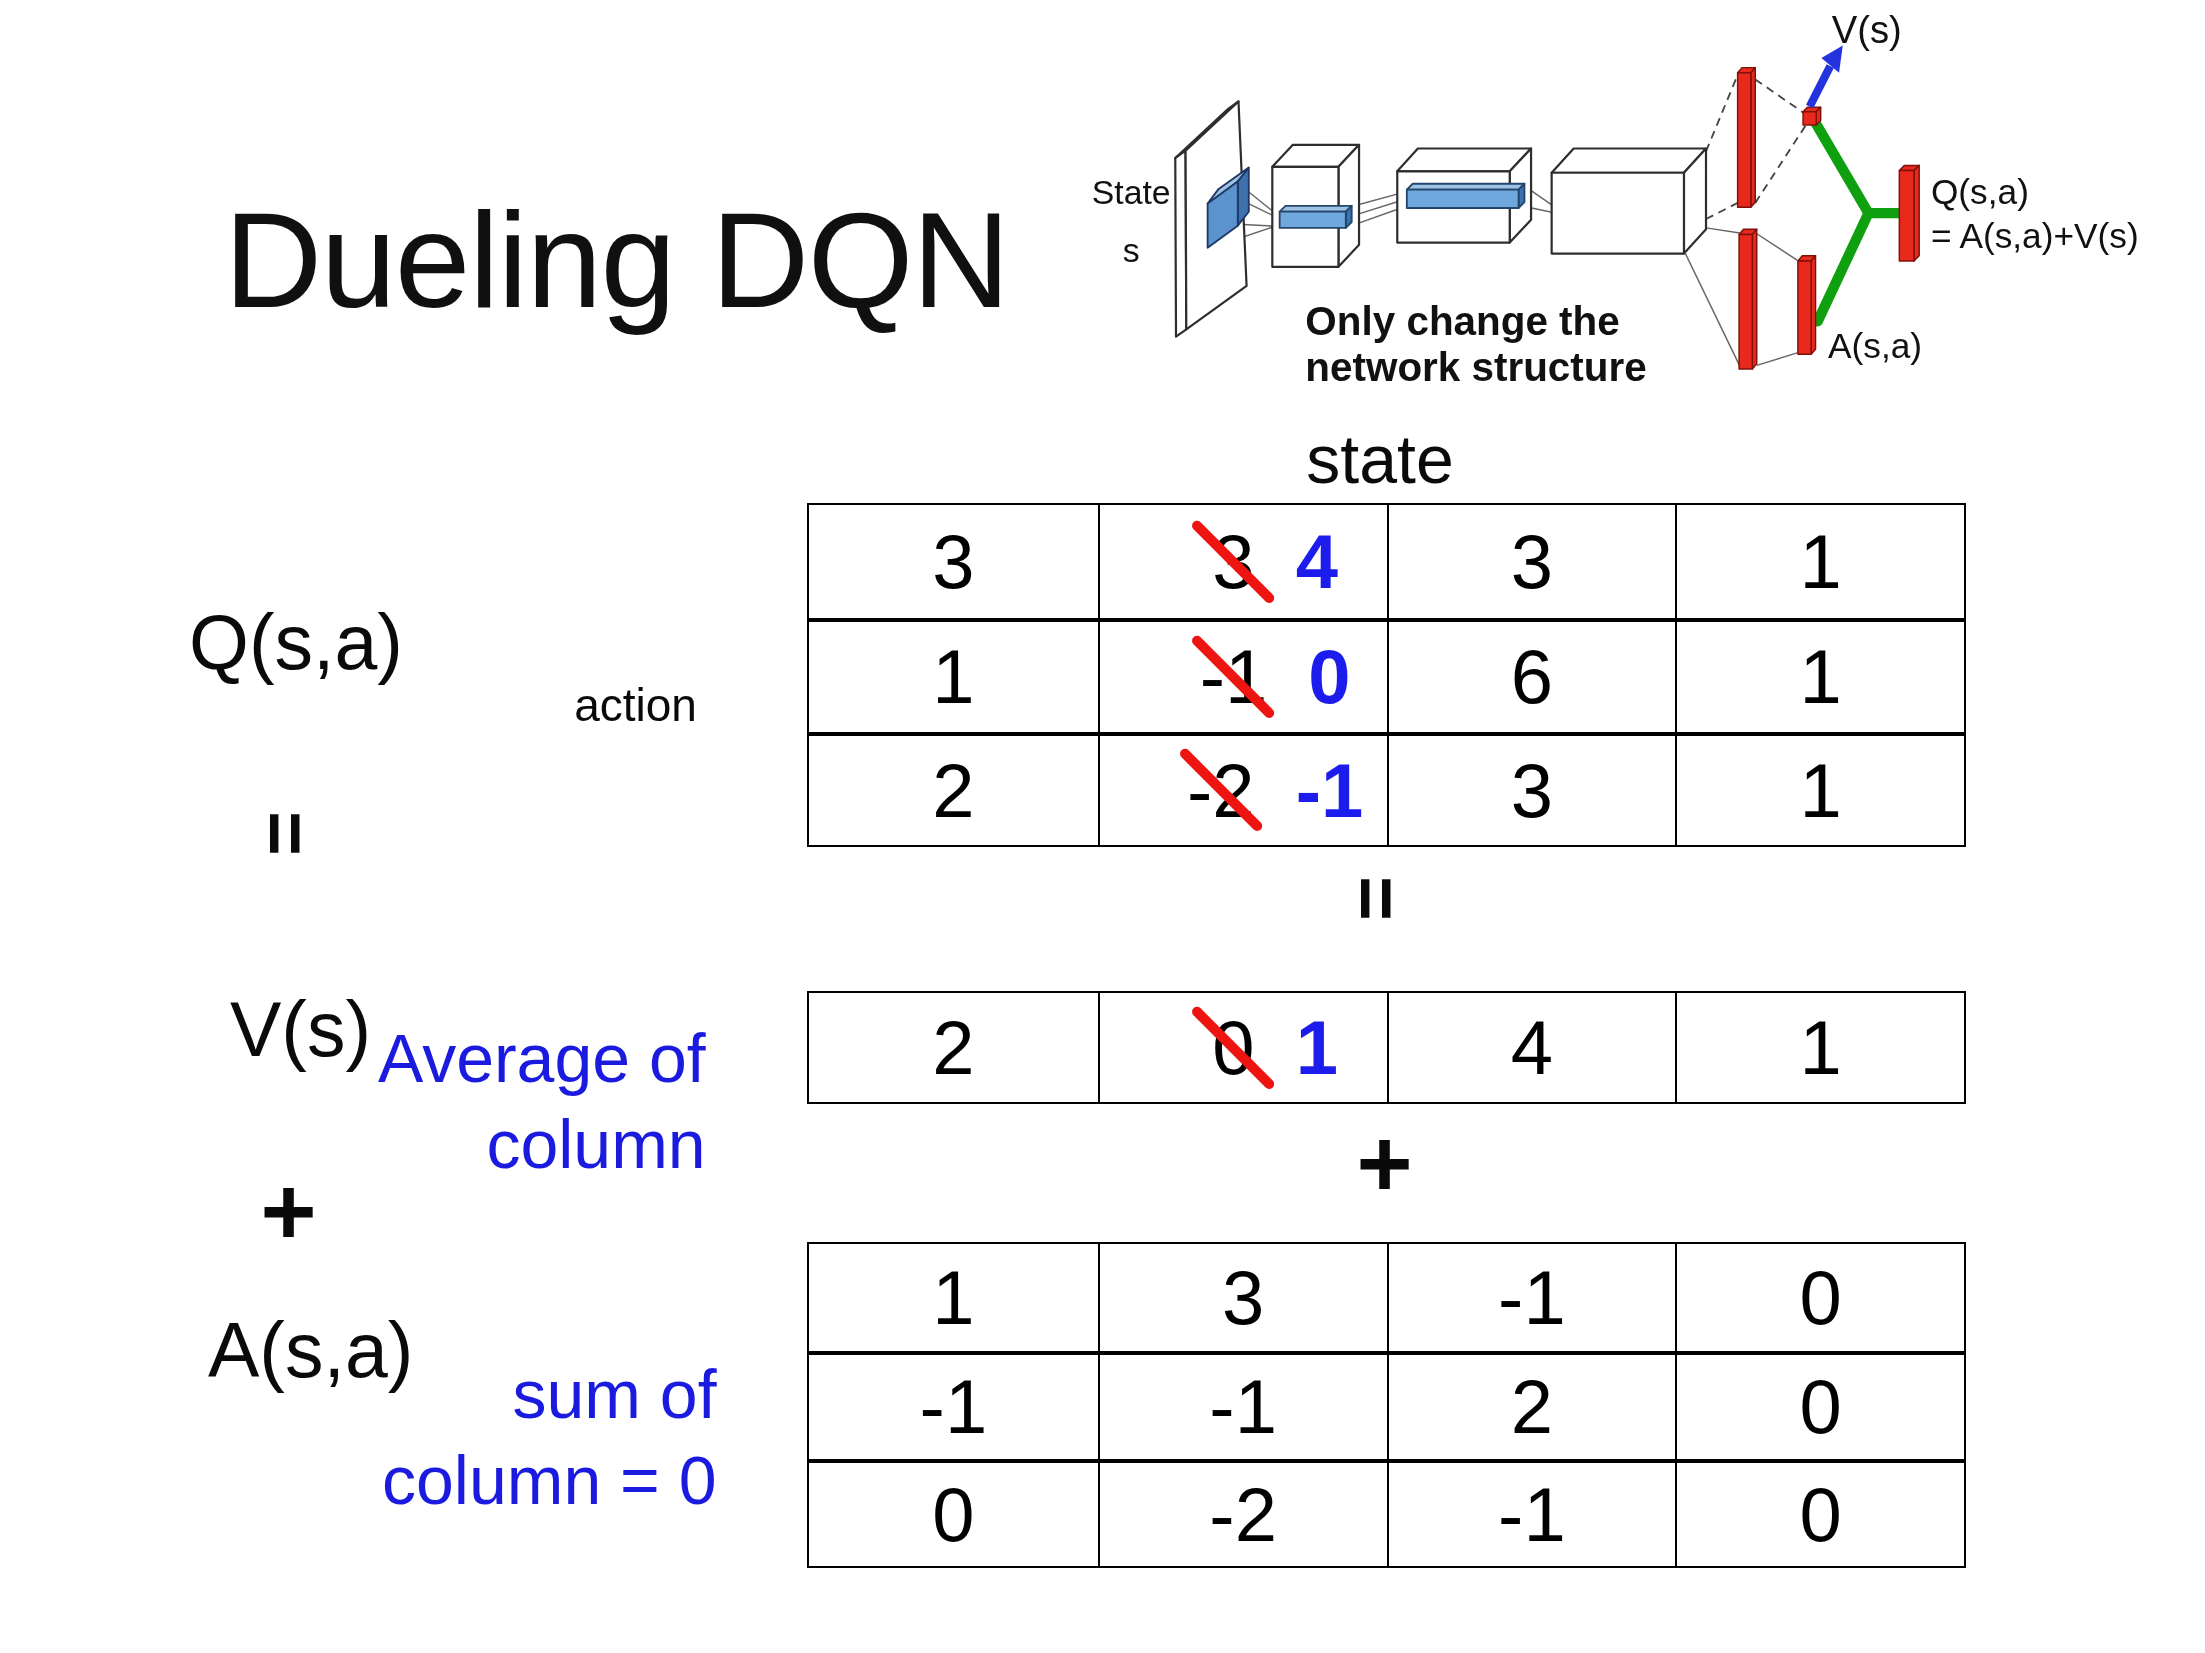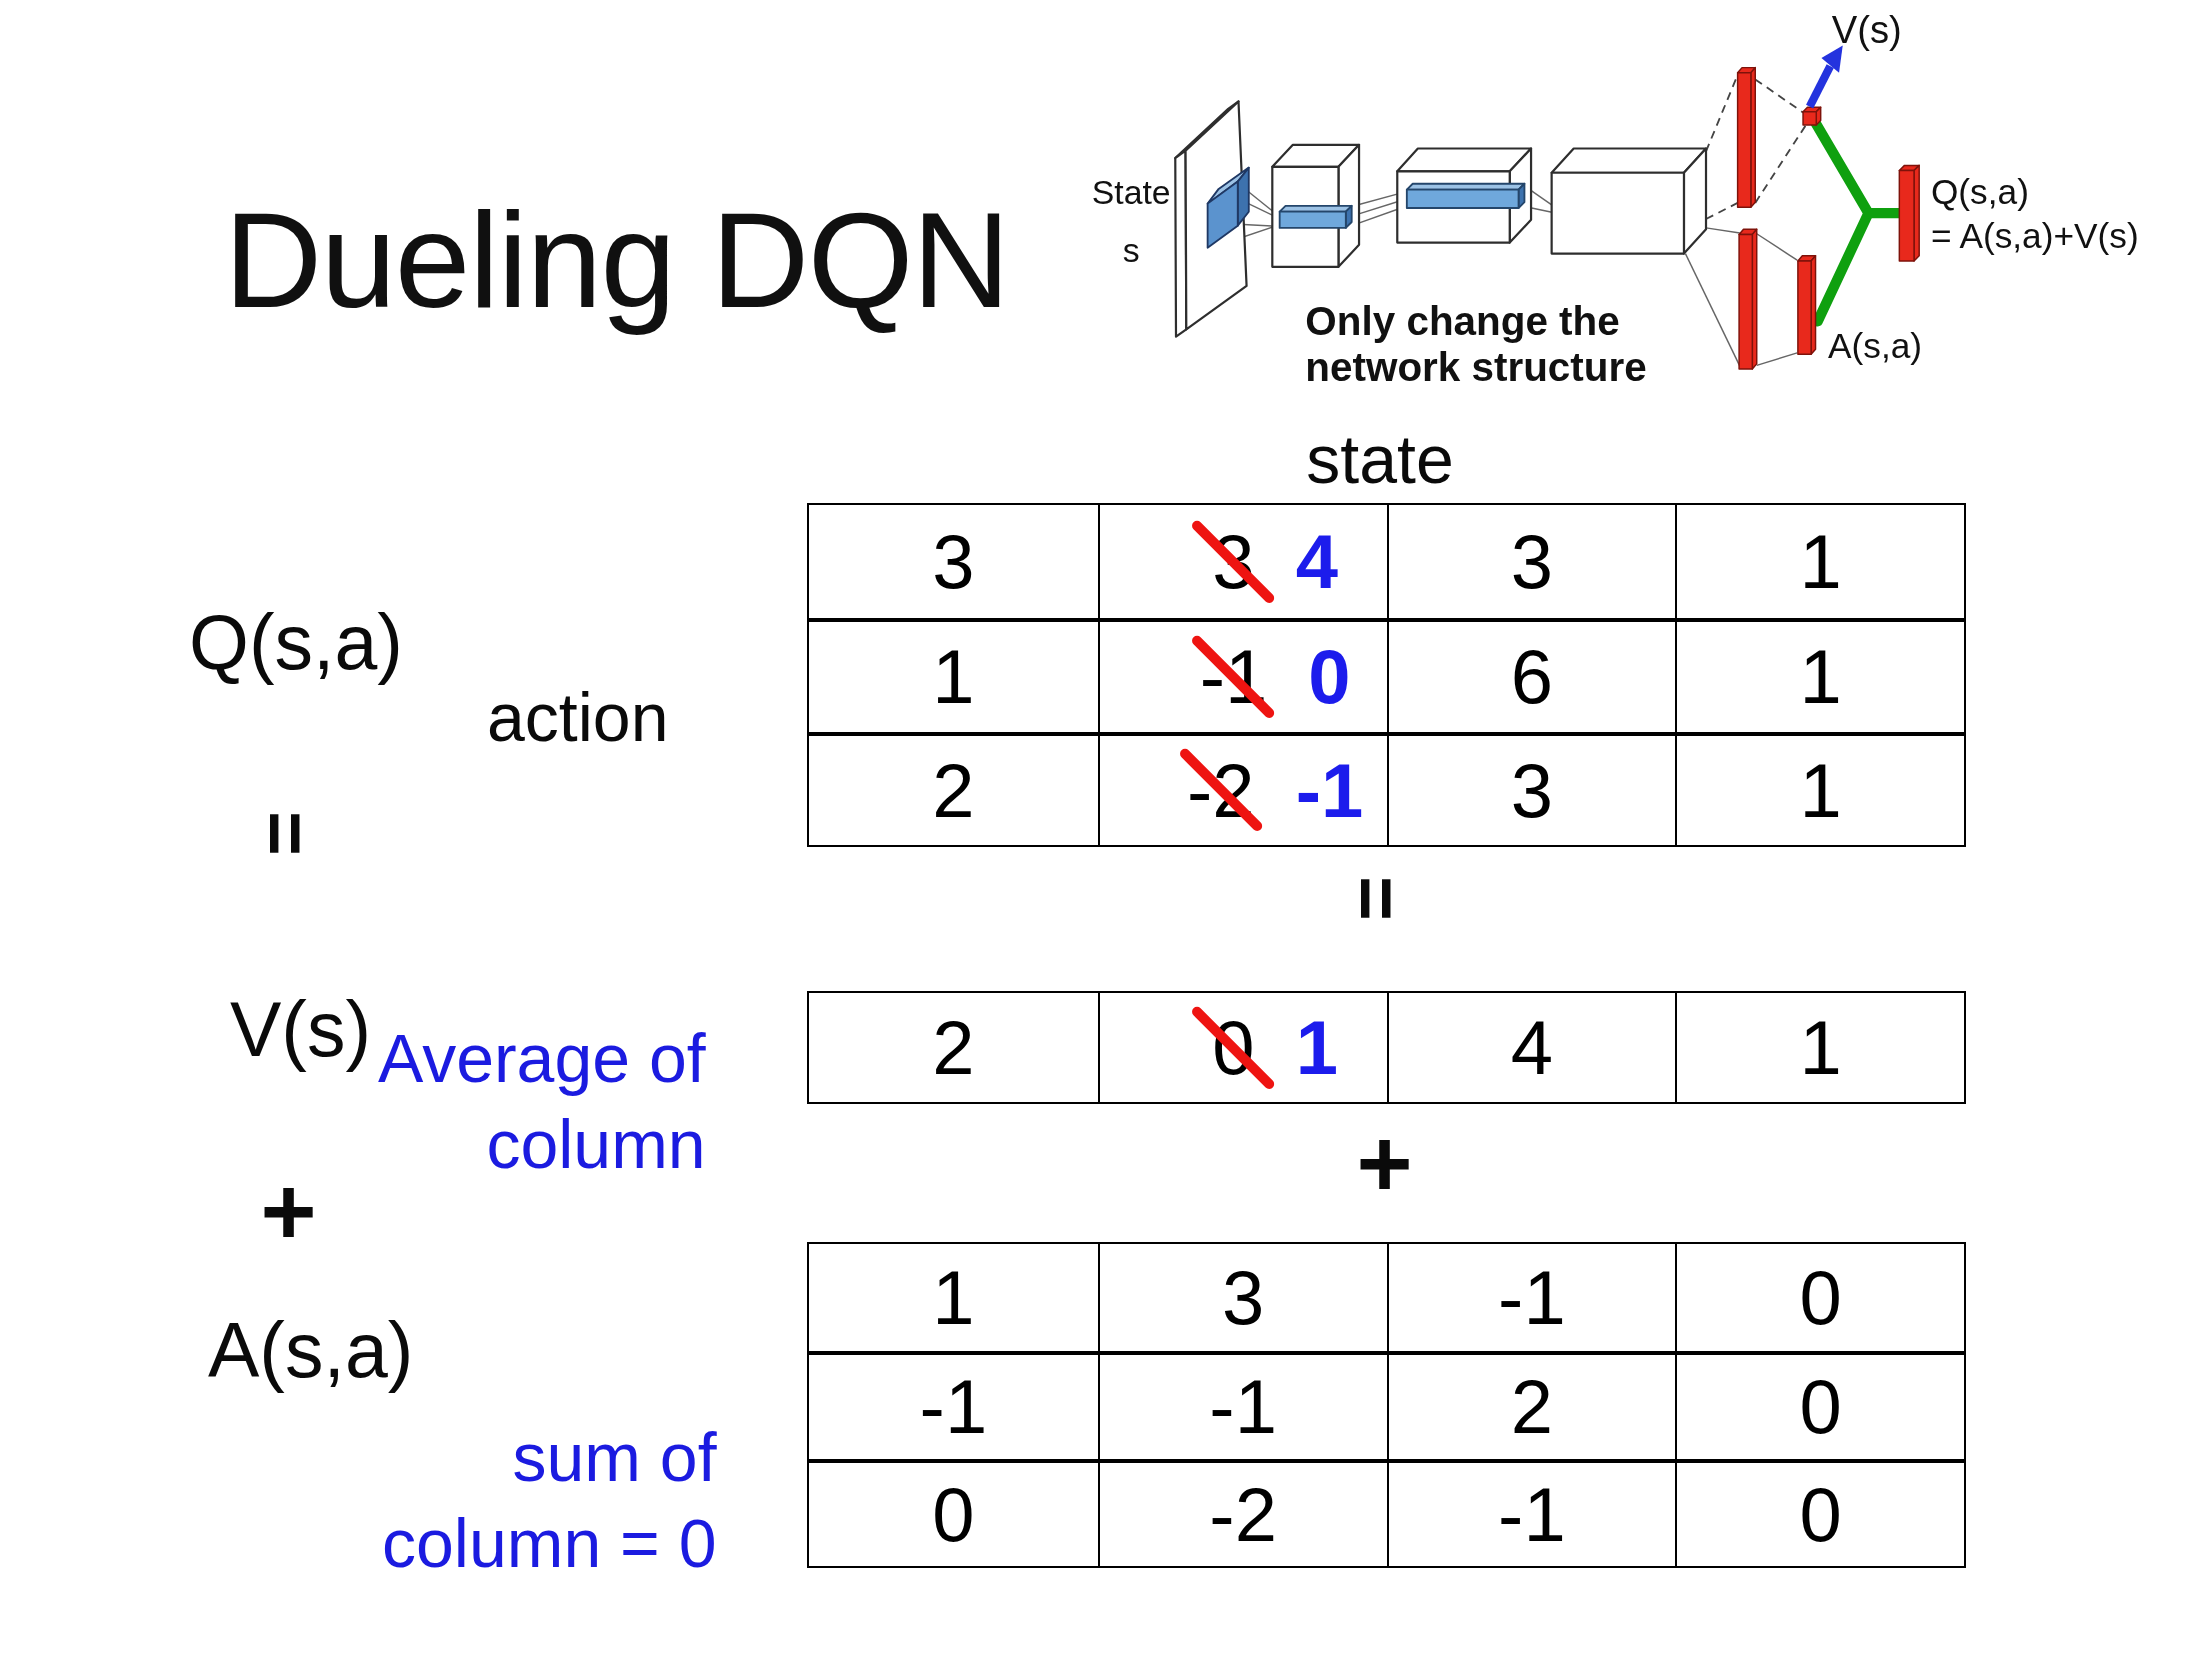--- a/index.html
+++ b/index.html
@@ -4,26 +4,26 @@
 <style>
   html,body{margin:0;padding:0;background:#fff;}
   #slide{position:relative;width:2205px;height:1654px;background:#ffffff;overflow:hidden;
          font-family:"Liberation Sans", sans-serif;color:#0d0d0d;}
   .abs{position:absolute;}
   #title{left:176px;top:182px;font-size:136px;font-weight:400;letter-spacing:-1.5px;color:#101010;white-space:nowrap;margin-left:48px;}
 
   
   .biglab{font-size:77px;color:#0a0a0a;white-space:nowrap;}
   #q-label{left:189px;top:598px;}
-  #action-label{left:487px;top:678px;width:297px;text-align:left;font-size:68px;}
+  #action-label{left:487px;top:678px;width:297px;text-align:center;font-size:46px;}
   #v-label{left:230px;top:985px;}
   #a-label{left:208px;top:1306px;}
   .bluenote{font-size:68px;line-height:1.26;color:#1b1be0;white-space:nowrap;text-align:right;}
   #v-note{left:378px;top:1016px;}
-  #a-note{left:382px;top:1415px;}
+  #a-note{left:382px;top:1352px;}
   .eqwrap{width:103px;height:103px;display:flex;align-items:center;justify-content:center;}
   .eqrot{display:inline-block;transform:rotate(90deg);font-size:77px;font-weight:700;color:#0a0a0a;}
   #eq1{left:234px;top:782px;}
   #eq2{left:1325px;top:847px;}
   .plus{width:103px;height:103px;display:flex;align-items:center;justify-content:center;
         font-size:96px;font-weight:600;color:#0a0a0a;}
   #plus1{left:237px;top:1160px;}
   #plus2{left:1333px;top:1112px;}
   #state-header{left:1233px;top:420px;width:294px;text-align:center;font-size:68px;color:#0a0a0a;}
 

